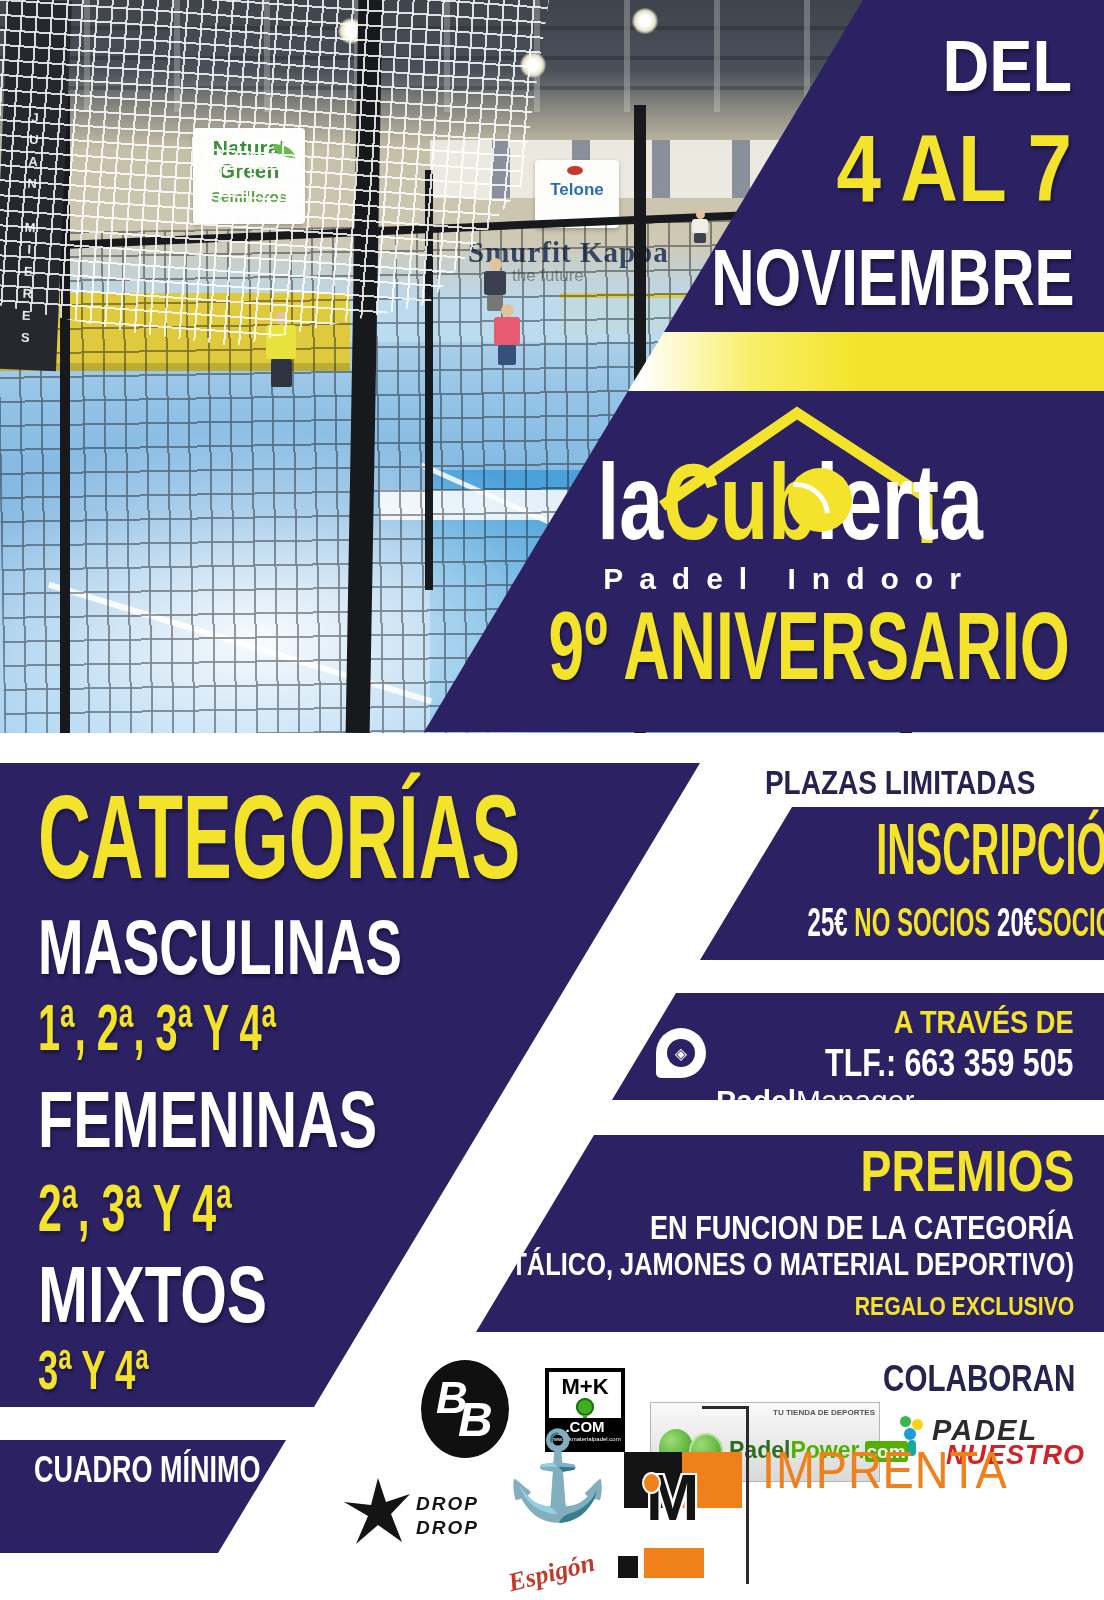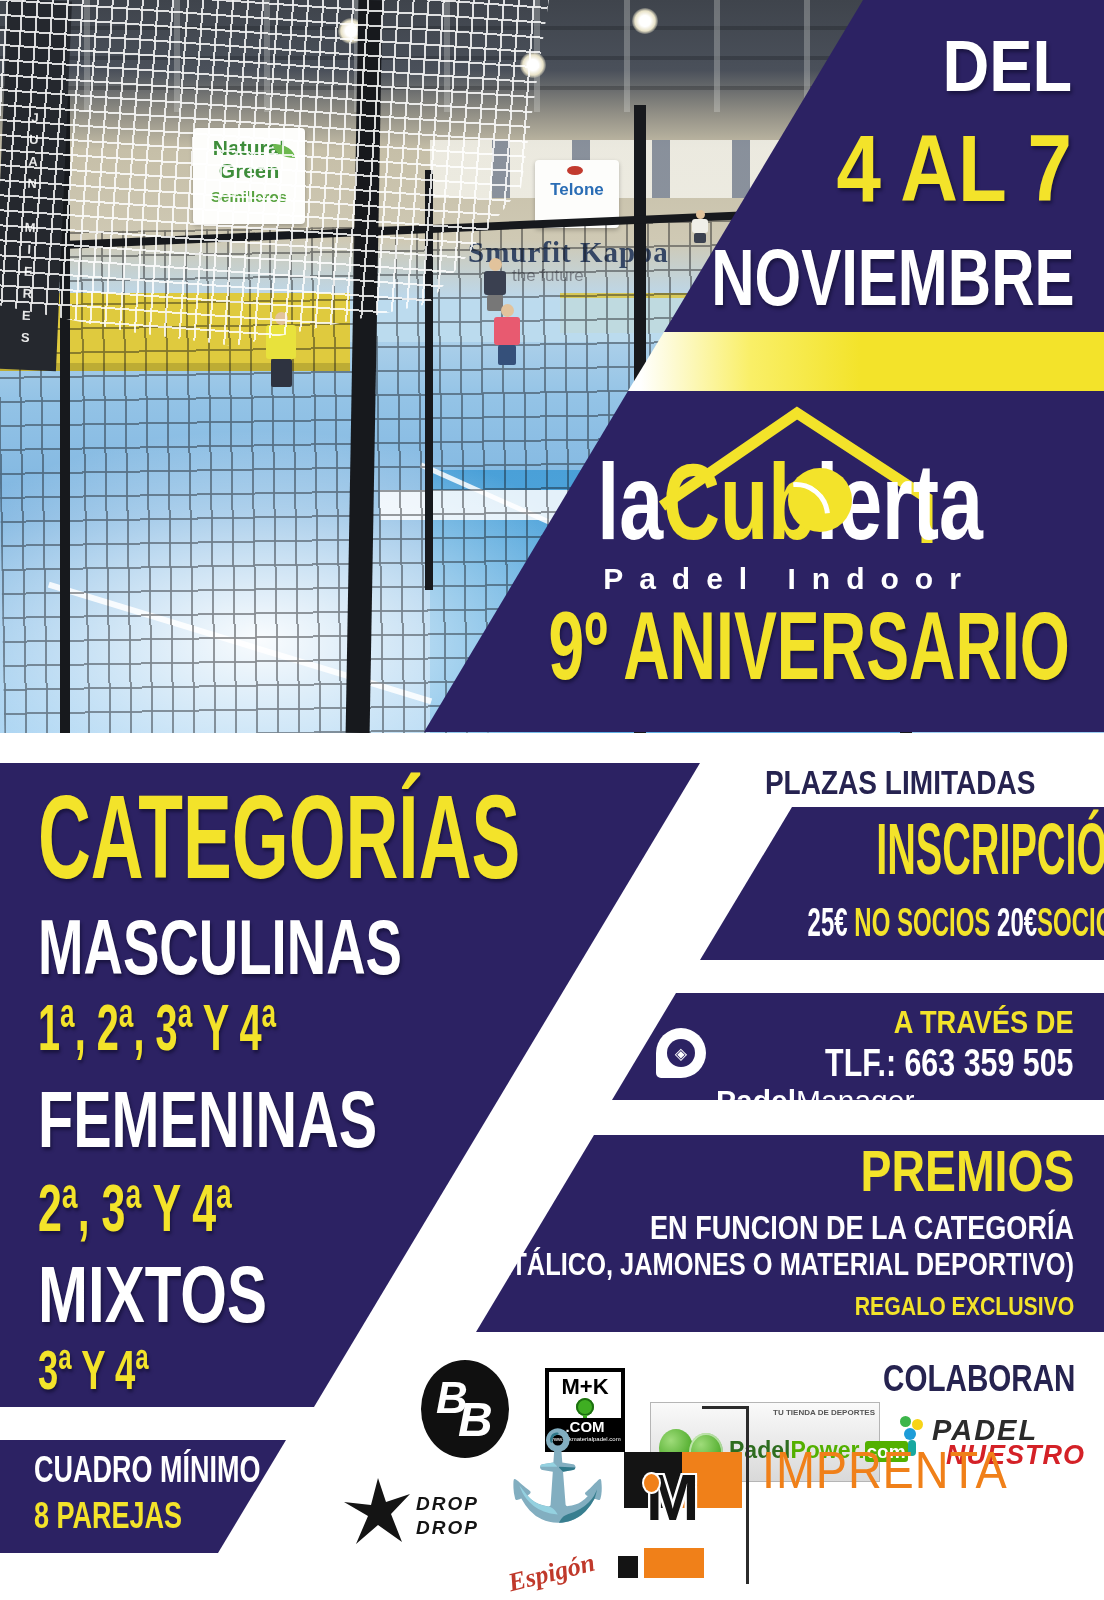--- a/index.html
+++ b/index.html
@@ -266,21 +266,20 @@
   <div class="abs hd yel shd cat"><span class="cx oL" style="--sx:.62">CATEGORÍAS</span></div>
   <div class="abs hd wht shd g1n"><span class="cx oL" style="--sx:.7">MASCULINAS</span></div>
   <div class="abs hd yel shd g1l"><span class="cx oL" style="--sx:.62">1ª, 2ª, 3ª Y 4ª</span></div>
   <div class="abs hd wht shd g2n"><span class="cx oL" style="--sx:.72">FEMENINAS</span></div>
   <div class="abs hd yel shd g2l"><span class="cx oL" style="--sx:.65">2ª, 3ª Y 4ª</span></div>
   <div class="abs hd wht shd g3n"><span class="cx oL" style="--sx:.75">MIXTOS</span></div>
   <div class="abs hd yel shd g3l"><span class="cx oL" style="--sx:.65">3ª Y 4ª</span></div>
 
   <div class="blk blk-cuadro"></div>
   <div class="abs hd wht cu1"><span class="cx oL" style="--sx:.75">CUADRO MÍNIMO</span></div>
-  <div class="abs hd yel cu2"><span class="cx oL" style="--sx:.75">8 PAREJAS</span></div>
 
   <div class="abs hd nvy plazas"><span class="cx" style="--sx:.85">PLAZAS LIMITADAS</span></div>
   <div class="blk blk-insc"></div>
   <div class="abs hd yel insc-t"><span class="cx" style="--sx:.55">INSCRIPCIÓN</span></div>
   <div class="abs hd insc-p">
     <span class="cx" style="--sx:.6">
       <span class="wht">25€</span>
       <span class="yel">NO SOCIOS</span>
       <span class="wht">20€</span><span class="yel">SOCIOS</span>
     </span>

